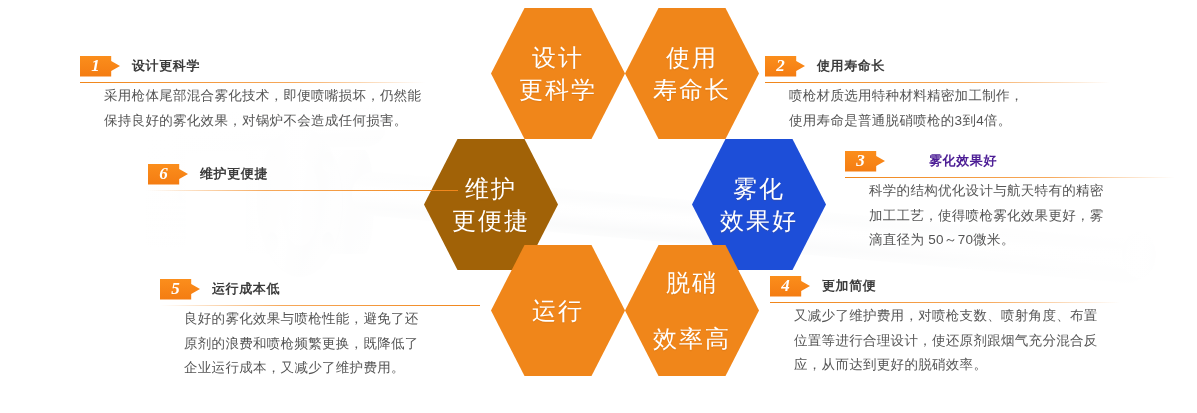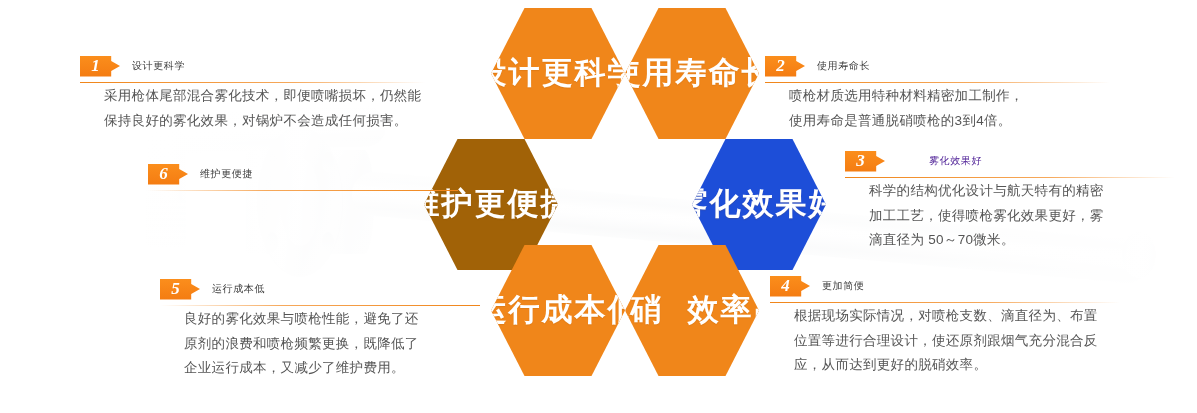--- a/index.html
+++ b/index.html
@@ -97,28 +97,28 @@
     background:
       radial-gradient(760px 280px at 58% 56%, rgba(255,255,255,.72), rgba(255,255,255,.96) 62%, #fff 80%),
       linear-gradient(180deg, rgba(255,255,255,.55), rgba(255,255,255,.2) 45%, rgba(255,255,255,.85));
     pointer-events: none;
   }
 
   
   .hex {
     position: absolute;
     display: flex;
-    flex-direction: row;
+    flex-direction: column;
     align-items: center;
     justify-content: center;
     color: #ffffff;
-    font-weight: bold;
+    font-weight: normal;
     letter-spacing: 2px;
     line-height: 1.32;
-    font-size: 31px;
+    font-size: 24px;
     clip-path: polygon(25% 0%, 75% 0%, 100% 50%, 75% 100%, 25% 100%, 0% 50%);
     -webkit-clip-path: polygon(25% 0%, 75% 0%, 100% 50%, 75% 100%, 25% 100%, 0% 50%);
     text-shadow: 0 1px 1px rgba(150,80,0,.18);
     user-select: none;
   }
   .hex span { display: block; white-space: nowrap; }
 
   
   .feat { position: absolute; }
   .feat-head { display: flex; align-items: center; height: 22px; }
@@ -133,22 +133,22 @@
     font-style: italic;
     font-family: "Liberation Serif","DejaVu Serif",serif;
     font-size: 17px;
     font-weight: bold;
     display: flex; align-items: center; justify-content: center;
     padding-right: 9px;
     box-sizing: border-box;
   }
   .feat-title {
     margin-left: 12px;
-    font-size: 10px;
-    font-weight: normal;
+    font-size: 13px;
+    font-weight: bold;
     color: #3b3b3b;
     letter-spacing: .6px;
     white-space: nowrap;
   }
   .rule {
     height: 1px;
     margin-top: 5px;
     background: linear-gradient(90deg,#f08519 0%, #f6a95c 62%, rgba(246,169,92,0) 100%);
   }
   .rule.rtl {
@@ -199,21 +199,20 @@
     <span>维护</span>
     <span>更便捷</span>
   </div>
   <div class="hex" style="left: 692px; top: 139px; width: 134px; height: 131px; background: #1d4ed8;">
     <span>雾化</span>
     <span>效果好</span>
   </div>
 
   <div class="hex" style="left: 491px; top: 245px; width: 134px; height: 131px; background: rgb(240, 134, 26);">
     <span>运行</span>
-    <span>成本低</span>
   </div>
   <div class="hex" style="left: 625px; top: 245px; width: 134px; height: 131px; background: rgb(240, 134, 26); gap: 24px;">
     <span>脱硝</span>
     <span>效率高</span>
   </div>
 
   <div class="feat" style="left:80px; top:55px; width:345px;">
     <div class="feat-head">
       <div class="badge">1</div>
       <div class="feat-title" style="color: rgb(59, 59, 59);">设计更科学</div>
@@ -243,21 +242,21 @@
 加工工艺，使得喷枪雾化效果更好，雾
 滴直径为 50～70微米。</div>
   </div>
 
   <div class="feat" style="left:770px; top:275px; width:350px;">
     <div class="feat-head">
       <div class="badge">4</div>
       <div class="feat-title" style="color: rgb(59, 59, 59);">更加简便</div>
     </div>
     <div class="rule"></div>
-    <div class="feat-body indent" style="color: rgb(85, 85, 85);">根据现场实际情况，对喷枪支数、滴直径为、布置
+    <div class="feat-body indent" style="color: rgb(85, 85, 85);">又减少了维护费用，对喷枪支数、喷射角度、布置
 位置等进行合理设计，使还原剂跟烟气充分混合反
 应，从而达到更好的脱硝效率。</div>
   </div>
 
   <div class="feat" style="left:160px; top:278px; width:320px;">
     <div class="feat-head">
       <div class="badge">5</div>
       <div class="feat-title" style="color: rgb(59, 59, 59);">运行成本低</div>
     </div>
     <div class="rule rtl"></div>

